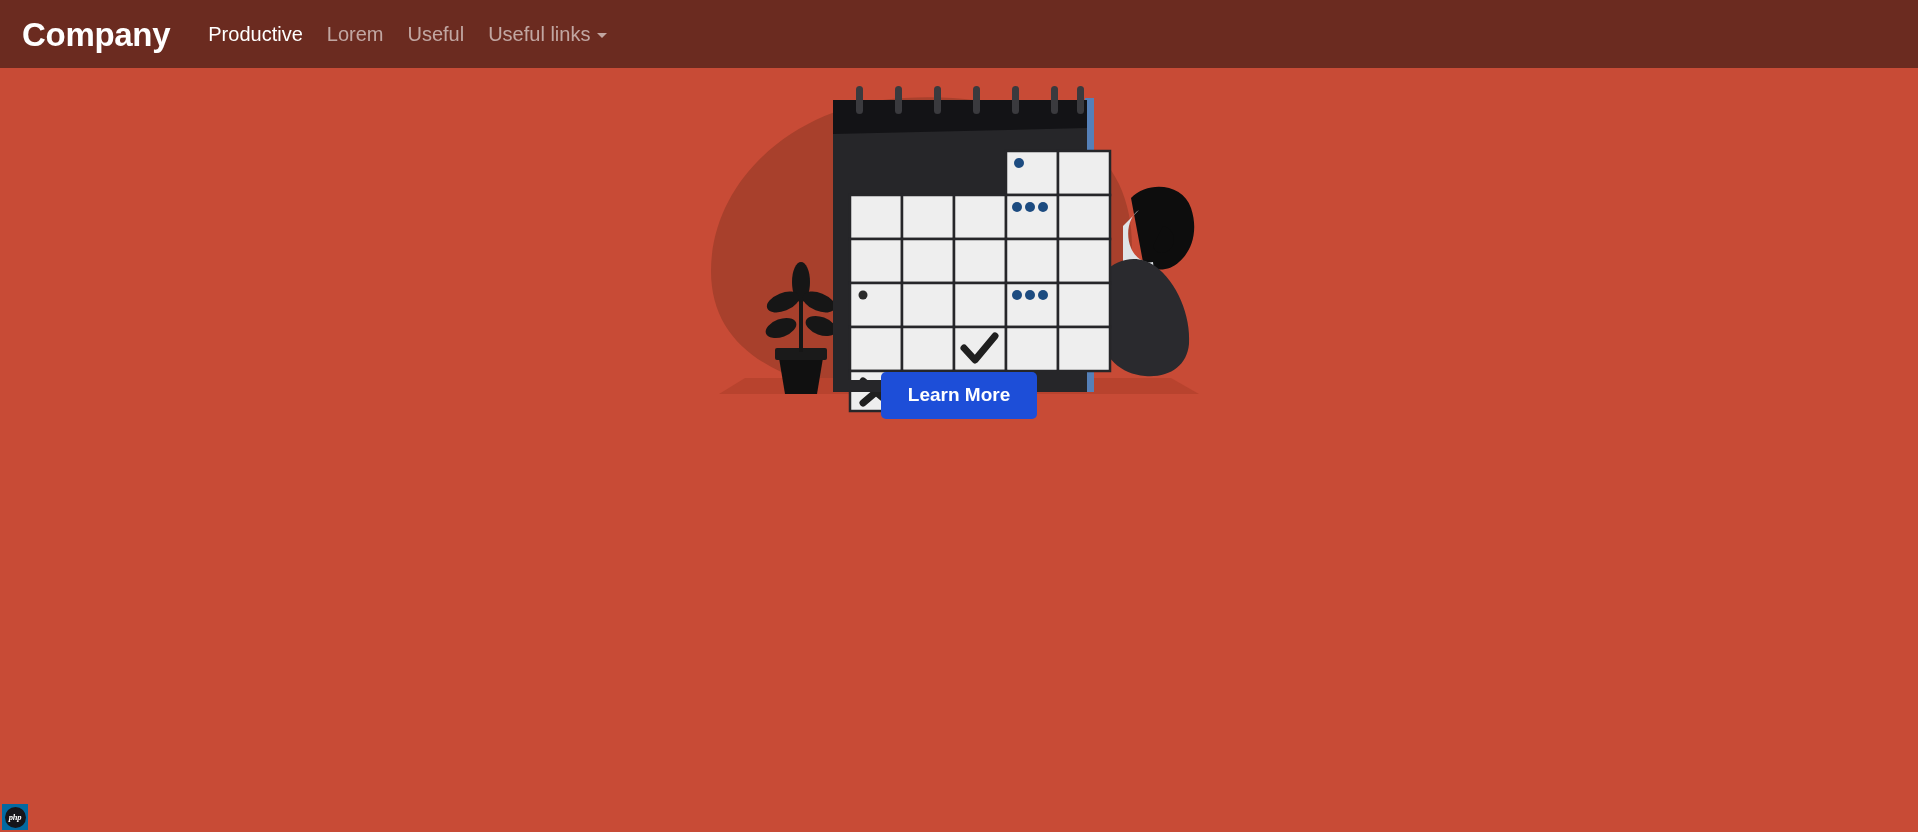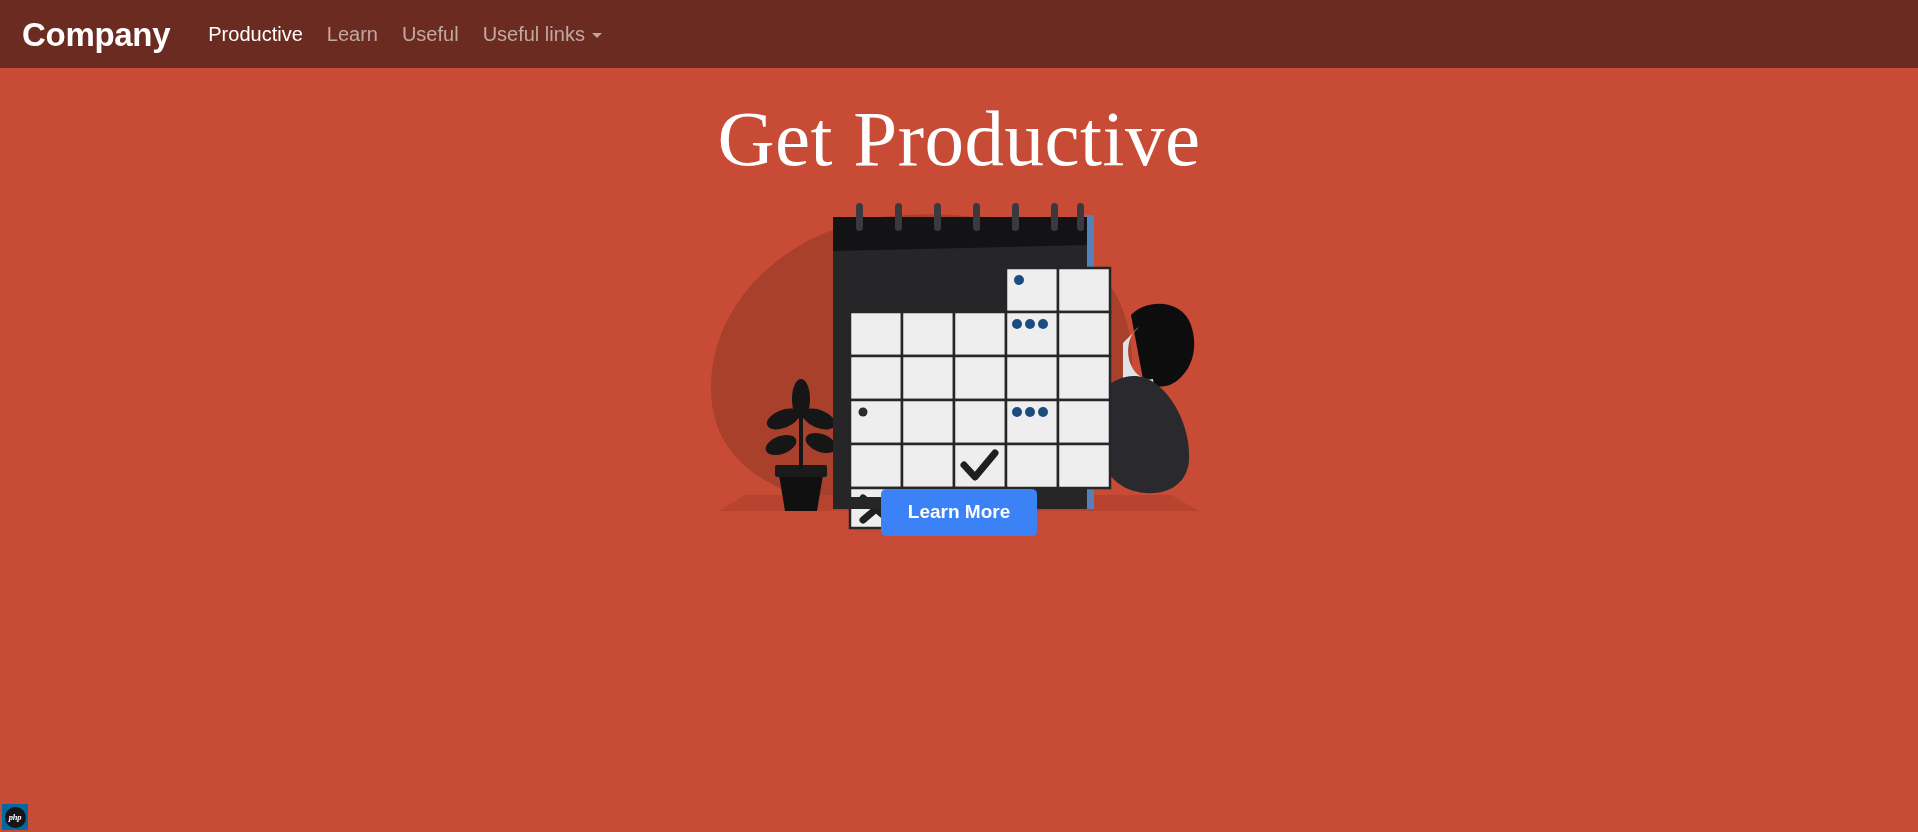--- a/index.html
+++ b/index.html
@@ -118,21 +118,21 @@
 
   
   .cta-row {
     position: absolute;
     left: 0; right: 0;
     bottom: 57px;
     display: flex;
     justify-content: center;
   }
   .btn-learn {
-    background: #3b82f6;
+    background: #1d4ed8;
     color: #ffffff;
     border: none;
     border-radius: 5px;
     font-size: 19px;
     font-weight: bold;
     font-family: "Liberation Sans", sans-serif;
     padding: 13px 27px;
     cursor: pointer;
     line-height: 1.1;
   }
@@ -169,31 +169,30 @@
     line-height: 1;
   }
 </style>
 </head>
 <body>
 
 <nav class="navbar">
   <div class="brand">Company</div>
   <div class="nav-links">
     <a class="nav-link">Productive</a>
-    <a class="nav-link muted">Learn</a>
+    <a class="nav-link muted">Lorem</a>
     <a class="nav-link muted">Useful</a>
     <div class="nav-dropdown">
       <span class="label">Useful links</span>
       <span class="caret"></span>
     </div>
   </div>
 </nav>
 
 <section class="hero">
-  <h1 class="hero-title">Get Productive</h1>
 
   <div class="illustration-wrap">
     <svg class="illo" viewBox="0 0 520 400" aria-hidden="true">
 
       <path d="M 12 195 C 12 105, 95 28, 205 22 C 310 16, 392 48, 420 108 C 450 172, 424 258, 380 294 C 330 334, 240 330, 160 318 C 72 304, 12 268, 12 195 Z" fill="#a8402c"></path>
 
       <path d="M 20 318 L 500 318 L 472 302 L 46 302 Z" fill="#b8432e"></path>
 
       <g>
         <path d="M 80 282 L 124 282 L 118 318 L 86 318 Z" fill="#101010"></path>

